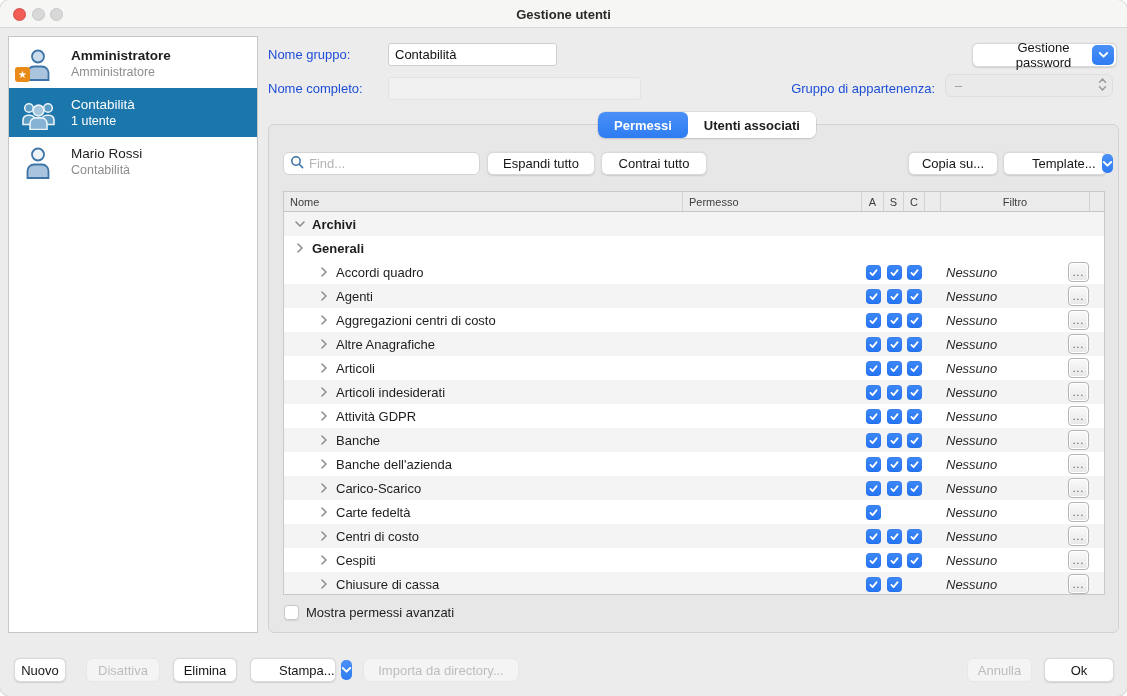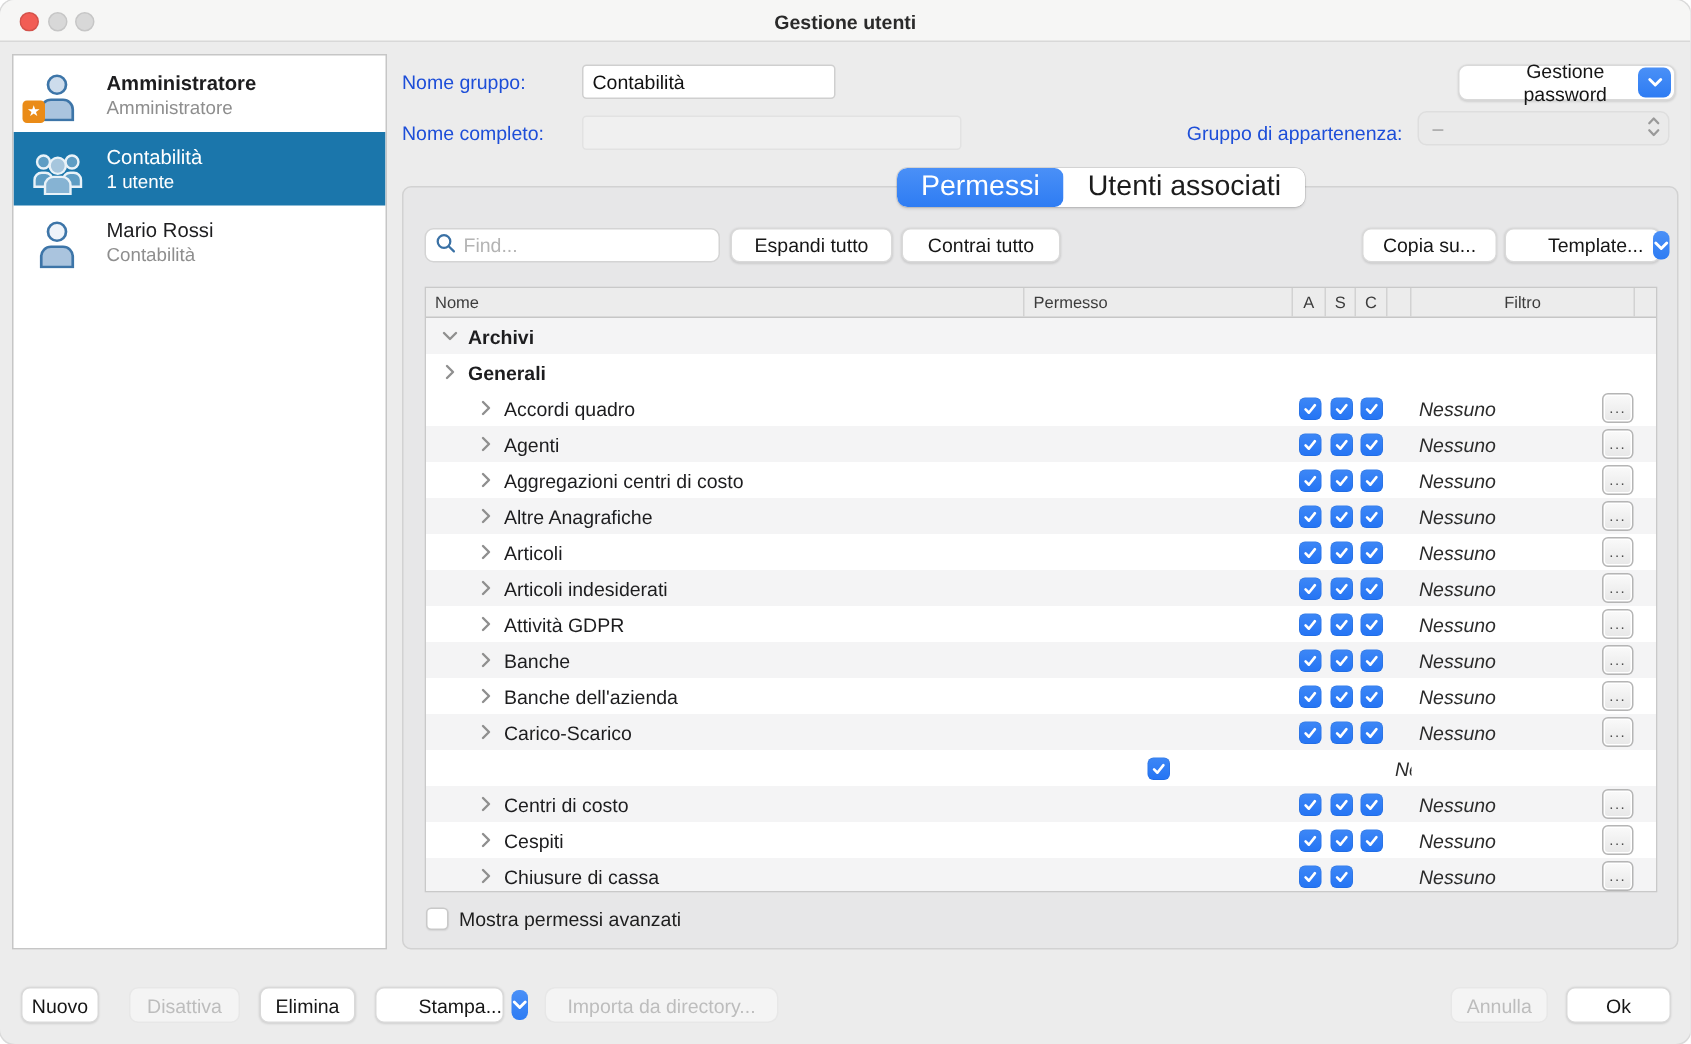--- a/index.html
+++ b/index.html
@@ -46,21 +46,21 @@
   .btn.split .lbl { flex:1; text-align:center; padding:0 6px 0 10px; }
   .chev-badge { width:22px; height:20px; background:linear-gradient(#4a90f7,var(--accent,#2e7cf3)); border-radius:5px;
                 display:flex; align-items:center; justify-content:center; }
 
   
   .panel { position:absolute; left:268px; top:124px; width:851px; height:509px; background:#e7e7e8; border:1px solid #d2d2d2; border-radius:6px; }
 
   
   .tabs { position:absolute; left:598px; top:112px; height:26px; display:flex; background:#fff; border-radius:7px;
           box-shadow:0 0 0 0.5px rgba(0,0,0,.12), 0 1px 2px rgba(0,0,0,.12); z-index:3; overflow:hidden; }
-  .tab { padding:0 16px; display:flex; align-items:center; font-size:19px; color:#1c1c1c; background:#fff; }
+  .tab { padding:0 16px; display:flex; align-items:center; font-size:13px; color:#1c1c1c; background:#fff;font-weight:bold; }
   .tab.sel { background:linear-gradient(#4a90f7,var(--accent,#2e7cf3)); color:#fff; border-radius:6px; }
 
   
   .search { position:absolute; left:283px; top:152px; width:197px; height:23px; background:#fff; border:1px solid #d4d4d4; border-radius:6px;
             display:flex; align-items:center; padding:0 6px; }
   .search input { border:none; outline:none; flex:1; margin-left:5px; font:13px "Liberation Sans",sans-serif; color:#333; background:transparent; }
   .search input::placeholder { color:#b4b4b4; }
 
   
   .table { position:absolute; left:283px; top:191px; width:822px; height:404px; background:#fff; border:1px solid #c9c9c9; overflow:hidden; }
@@ -621,20 +621,28 @@
             </span>
           </div>
           <div class="cell"></div>
           <div class="cell">
             <span class="filter-txt">Nessuno</span>
             <span class="dots-btn">...</span>
           </div>
           <div class="cell"></div>
         </div>
         <div class="tgrid trow">
+          <div class="cell c-nome">
+            <span class="chev">
+              <svg width="8" height="12" viewBox="0 0 8 12">
+                <path d="M2 2 l4 4 -4 4" fill="none" stroke="#8f8f8f" stroke-width="1.6" stroke-linecap="round" stroke-linejoin="round"></path>
+              </svg>
+            </span>
+            <span>Carte fedeltà</span>
+          </div>
           <div class="cell"></div>
           <div class="cell center">
             <span class="cb">
               <svg width="11" height="11" viewBox="0 0 12 12">
                 <path d="M2.6 6.5 L5 8.9 L9.4 3.4" fill="none" stroke="#fff" stroke-width="1.9" stroke-linecap="round" stroke-linejoin="round"></path>
               </svg>
             </span>
           </div>
           <div class="cell center"></div>
           <div class="cell center"></div>

